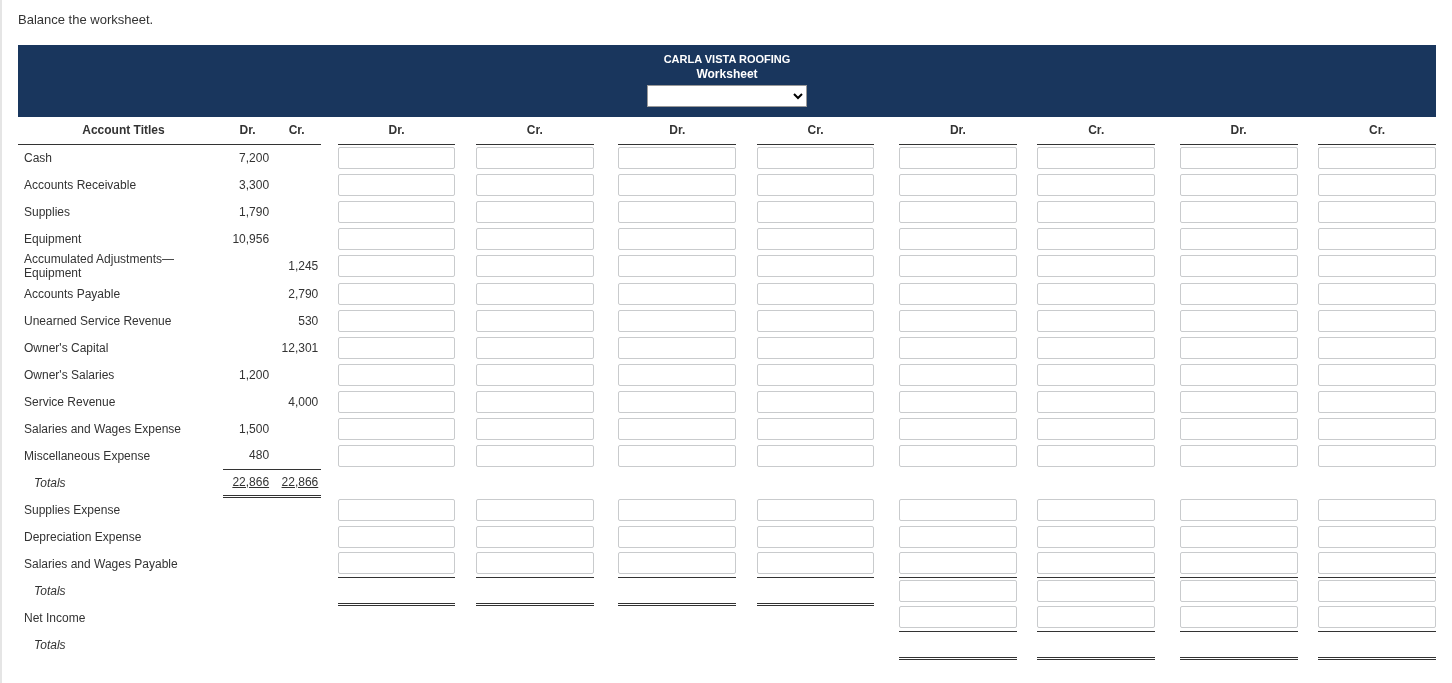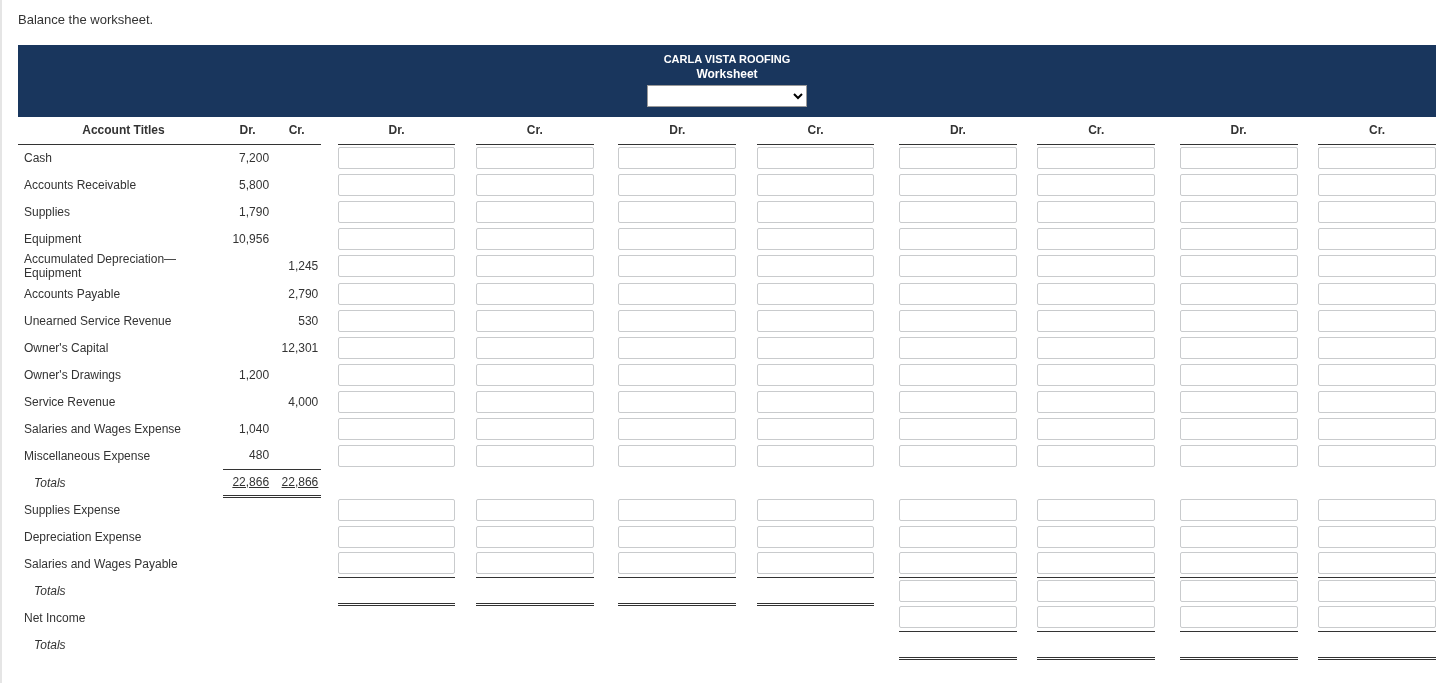--- a/index.html
+++ b/index.html
@@ -181,21 +181,21 @@
         <td class="inp-wrap"><input class="cell" style=""></td>
         <td></td>
         <td class="inp-wrap"><input class="cell" style=""></td>
         <td></td>
         <td class="inp-wrap"><input class="cell" style=""></td>
         <td></td>
         <td class="inp-wrap"><input class="cell" style=""></td>
       </tr>
       <tr>
         <td class="acct-cell">Accounts Receivable</td>
-        <td class="tb-num">5,800</td>
+        <td class="tb-num">3,300</td>
         <td class="tb-num"></td>
         <td></td>
         <td class="inp-wrap"><input class="cell" style=""></td>
         <td></td>
         <td class="inp-wrap"><input class="cell" style=""></td>
         <td></td>
         <td class="inp-wrap"><input class="cell" style=""></td>
         <td></td>
         <td class="inp-wrap"><input class="cell" style=""></td>
         <td></td>
@@ -243,21 +243,21 @@
         <td></td>
         <td class="inp-wrap"><input class="cell" style=""></td>
         <td></td>
         <td class="inp-wrap"><input class="cell" style=""></td>
         <td></td>
         <td class="inp-wrap"><input class="cell" style=""></td>
         <td></td>
         <td class="inp-wrap"><input class="cell" style=""></td>
       </tr>
       <tr>
-        <td class="acct-cell">Accumulated Depreciation—Equipment</td>
+        <td class="acct-cell">Accumulated Adjustments—Equipment</td>
         <td class="tb-num"></td>
         <td class="tb-num">1,245</td>
         <td></td>
         <td class="inp-wrap"><input class="cell" style=""></td>
         <td></td>
         <td class="inp-wrap"><input class="cell" style=""></td>
         <td></td>
         <td class="inp-wrap"><input class="cell" style=""></td>
         <td></td>
         <td class="inp-wrap"><input class="cell" style=""></td>
@@ -327,21 +327,21 @@
         <td></td>
         <td class="inp-wrap"><input class="cell" style=""></td>
         <td></td>
         <td class="inp-wrap"><input class="cell" style=""></td>
         <td></td>
         <td class="inp-wrap"><input class="cell" style=""></td>
         <td></td>
         <td class="inp-wrap"><input class="cell" style=""></td>
       </tr>
       <tr>
-        <td class="acct-cell">Owner's Drawings</td>
+        <td class="acct-cell">Owner's Salaries</td>
         <td class="tb-num">1,200</td>
         <td class="tb-num"></td>
         <td></td>
         <td class="inp-wrap"><input class="cell" style=""></td>
         <td></td>
         <td class="inp-wrap"><input class="cell" style=""></td>
         <td></td>
         <td class="inp-wrap"><input class="cell" style=""></td>
         <td></td>
         <td class="inp-wrap"><input class="cell" style=""></td>
@@ -370,21 +370,21 @@
         <td class="inp-wrap"><input class="cell" style=""></td>
         <td></td>
         <td class="inp-wrap"><input class="cell" style=""></td>
         <td></td>
         <td class="inp-wrap"><input class="cell" style=""></td>
         <td></td>
         <td class="inp-wrap"><input class="cell" style=""></td>
       </tr>
       <tr>
         <td class="acct-cell">Salaries and Wages Expense</td>
-        <td class="tb-num">1,040</td>
+        <td class="tb-num">1,500</td>
         <td class="tb-num"></td>
         <td></td>
         <td class="inp-wrap"><input class="cell" style=""></td>
         <td></td>
         <td class="inp-wrap"><input class="cell" style=""></td>
         <td></td>
         <td class="inp-wrap"><input class="cell" style=""></td>
         <td></td>
         <td class="inp-wrap"><input class="cell" style=""></td>
         <td></td>

